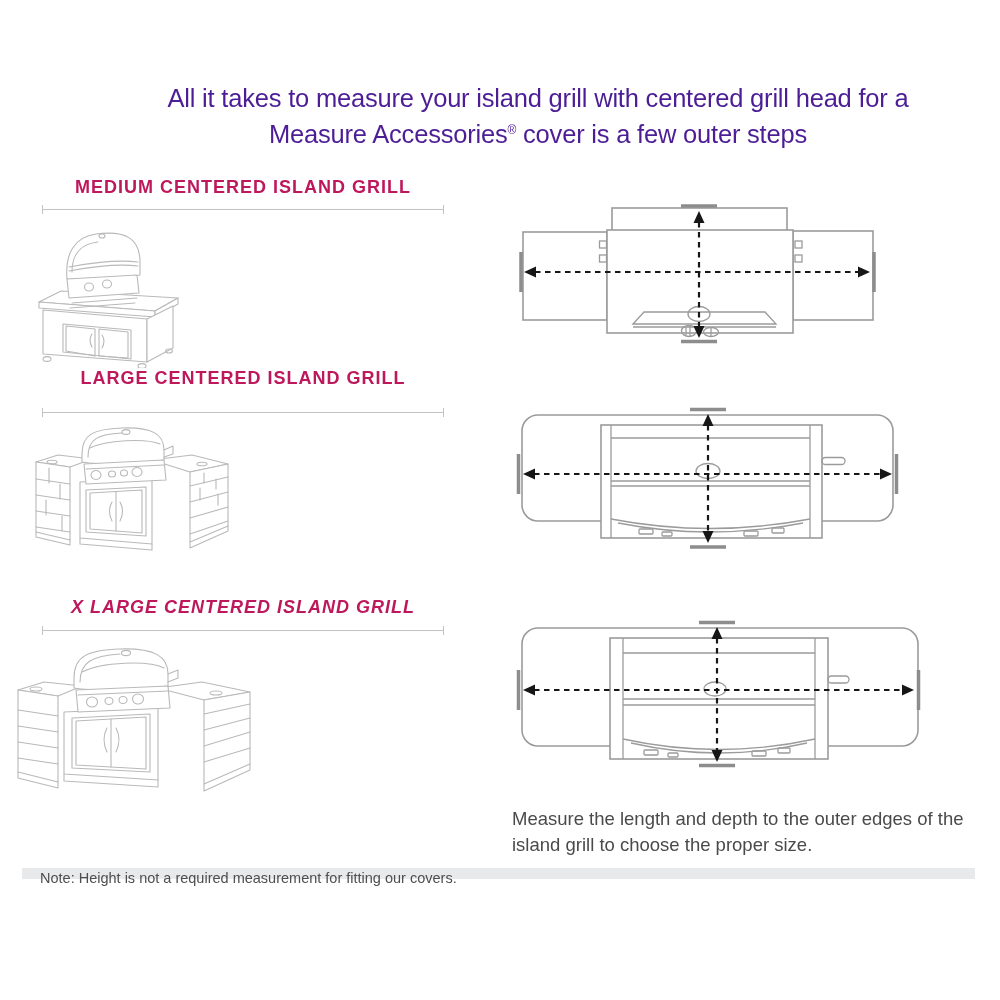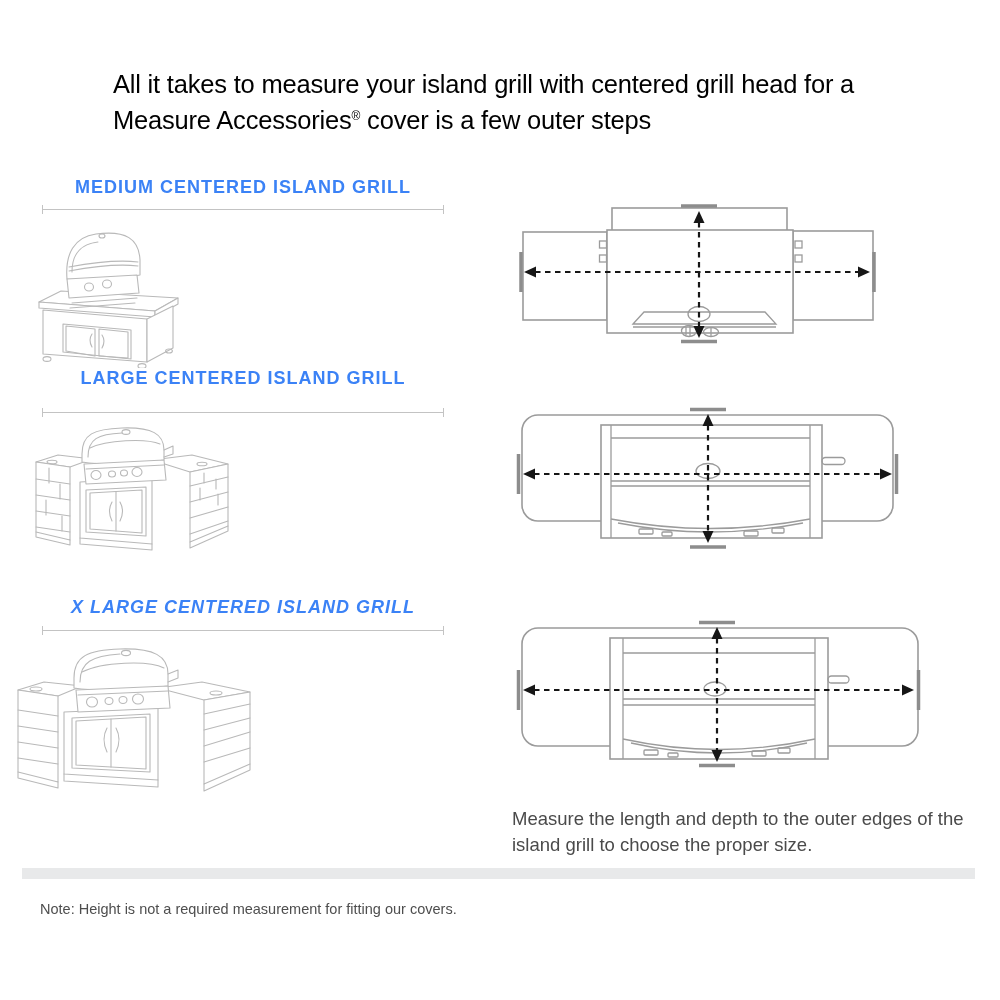--- a/index.html
+++ b/index.html
@@ -5,29 +5,29 @@
   html,body{margin:0;padding:0;}
   body{
     width:1000px;height:1000px;position:relative;background:#ffffff;
     font-family:"Liberation Sans","DejaVu Sans",sans-serif;
     overflow:hidden;
   }
   .abs{position:absolute;}
 
   
   .title-block{
-    right:37px;top:66px;width:850px;text-align:left;
-    font-size:25.5px;line-height:36px;color:#000000;letter-spacing:-0.2px;
+    right:37px;top:80px;width:850px;text-align:center;
+    font-size:25.5px;line-height:36px;color:#4c1d95;letter-spacing:-0.2px;
   }
   .title-block sup{font-size:12px;vertical-align:super;line-height:0;}
 
   
   .section-heading{
     left:40px;width:406px;text-align:center;
-    font-size:18px;font-weight:700;letter-spacing:1px;color:#3b82f6;
+    font-size:18px;font-weight:700;letter-spacing:1px;color:#be185d;
     white-space:nowrap;
   }
   .h-medium{top:177px;}
   .h-large{top:368px;}
   .h-xlarge{top:597px;font-style:italic;}
 
   
   .section-rule{left:42px;width:402px;height:9px;}
   .r-medium{top:205px;}
   .r-large{top:408px;}
@@ -49,21 +49,21 @@
   .td-dash{stroke:#161616;stroke-width:2.2;stroke-dasharray:5.5 4.5;fill:none;}
   .td-cap{stroke:#8d8d8d;stroke-width:3.5;fill:none;}
   .td-head{fill:#161616;stroke:none;}
 
   
   .instruction{
     left:500px;top:794px;width:480px;
     font-size:18.5px;line-height:26px;color:#4a4a4a;
   }
   .divider-bar{left:22px;top:868px;width:953px;height:11px;background:#e8e9ea;}
-  .note-text{left:40px;top:901px;width:700px;font-size:14.5px;color:#4e4e4e;}
+  .note-text{left:40px;top:870px;width:700px;font-size:14.5px;color:#4e4e4e;}
 </style>
 </head>
 <body>
 
 <div class="abs title-block">
   <div>All it takes to measure your island grill with centered grill head for a</div>
   <div><span>Measure Accessories</span><sup>®</sup><span> cover is a few outer steps</span></div>
 </div>
 
 <div class="abs section-heading h-medium">MEDIUM CENTERED ISLAND GRILL</div>

